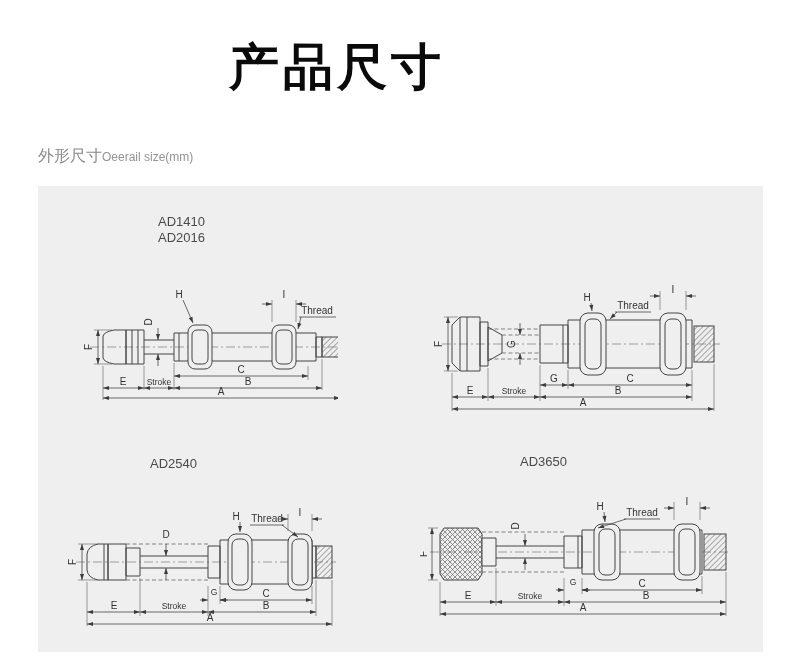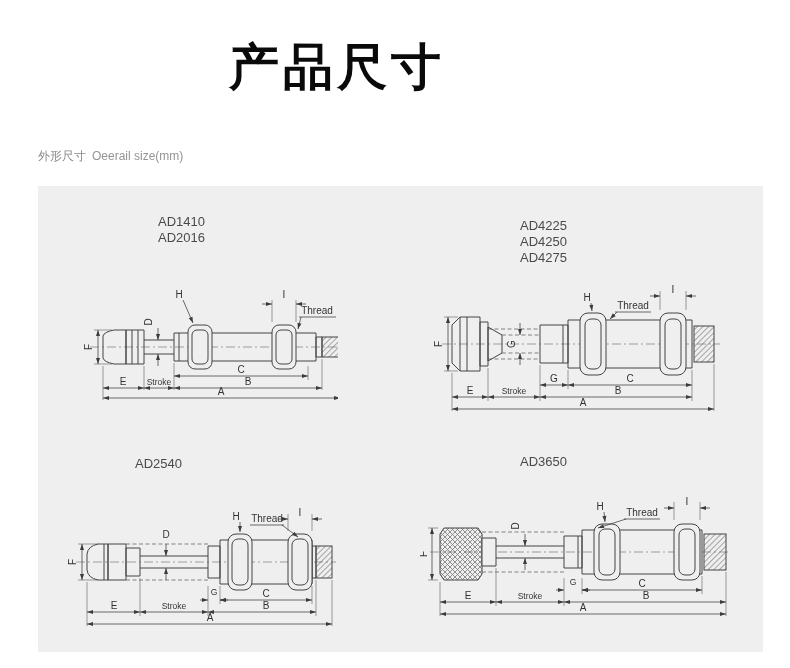--- a/index.html
+++ b/index.html
@@ -1,20 +1,20 @@
 <!DOCTYPE html>
 <html><head>
 <meta charset="utf-8">
 <style>
   html,body{margin:0;padding:0;background:#ffffff;}
   body{width:790px;height:668px;position:relative;font-family:"Liberation Sans",sans-serif;overflow:hidden;}
   .page-title{position:absolute;left:0;top:34px;width:674px;text-align:center;
     font-size:50px;font-weight:700;color:#0a0a0a;letter-spacing:4px;}
   .section-line{position:absolute;left:38px;top:146px;font-size:16px;color:#8d8d8d;}
-  .section-line .zh{font-size:12px;color:#8a8a8a;margin-right:6px;}
+  .section-line .zh{font-size:16px;color:#8a8a8a;margin-right:0;}
   .section-line .en{font-size:12px;color:#949494;}
   .panel{position:absolute;left:38px;top:186px;width:725px;height:466px;background:#efefef;}
   .models{position:absolute;width:140px;text-align:left;font-size:13px;line-height:16px;color:#4a4a4a;}
   .models div{white-space:nowrap;}
   .drawing{position:absolute;}
   
   .obj{stroke:#444;stroke-width:1;fill:none;stroke-linejoin:round;}
   .objf{stroke:#444;stroke-width:1;fill:#efefef;stroke-linejoin:round;}
   .dim{stroke:#3c3c3c;stroke-width:0.75;fill:none;}
   .ext{stroke:#5a5a5a;stroke-width:0.6;fill:none;}
@@ -107,25 +107,20 @@
       <text class="lbl" x="37" y="97" text-anchor="middle">E</text>
       <line class="dim" x1="58" y1="100" x2="88" y2="100" marker-start="url(#arw)" marker-end="url(#arw)"></line>
       <text class="lbl-s" x="73" y="97" text-anchor="middle">Stroke</text>
       <line class="dim" x1="88" y1="100" x2="236" y2="100" marker-start="url(#arw)" marker-end="url(#arw)"></line>
       <text class="lbl" x="162" y="97" text-anchor="middle">B</text>
       <line class="dim" x1="17" y1="110" x2="254" y2="110" marker-start="url(#arw)" marker-end="url(#arw)"></line>
       <text class="lbl" x="135" y="107" text-anchor="middle">A</text>
     </g>
   </svg>
 
-  <div class="models" style="left:482px;top:32px">
-    <div>AD4225</div>
-    <div>AD4250</div>
-    <div>AD4275</div>
-  </div>
 
   <svg class="drawing" style="left:396px;top:97px" width="288" height="131" viewBox="-6 -6 288 131">
     <g>
       <line class="ctr" x1="2" y1="55" x2="280" y2="55"></line>
       <path class="obj" d="M12,36 L20,28 L40,28 L40,82 L20,82 L12,74 Z"></path>
       <line class="obj" x1="20" y1="28" x2="20" y2="82"></line>
       <line class="obj" x1="27" y1="28" x2="27" y2="82"></line>
       <rect class="obj" x="40" y="33" width="8" height="44"></rect>
       <path class="obj" d="M48,38 L62,46 L62,64 L48,72 Z"></path>
       <line class="dsh" x1="62" y1="46" x2="100" y2="46"></line>
@@ -179,21 +174,21 @@
       <text class="lbl" x="30" y="105" text-anchor="middle">E</text>
       <line class="dim" x1="48" y1="108" x2="100" y2="108" marker-start="url(#arw)" marker-end="url(#arw)"></line>
       <text class="lbl-s" x="74" y="105" text-anchor="middle">Stroke</text>
       <line class="dim" x1="100" y1="108" x2="252" y2="108" marker-start="url(#arw)" marker-end="url(#arw)"></line>
       <text class="lbl" x="178" y="105" text-anchor="middle">B</text>
       <line class="dim" x1="12" y1="120" x2="274" y2="120" marker-start="url(#arw)" marker-end="url(#arw)"></line>
       <text class="lbl" x="143" y="117" text-anchor="middle">A</text>
     </g>
   </svg>
 
-  <div class="models" style="left:97px;top:270px">
+  <div class="models" style="left:112px;top:270px">
     <div>AD2540</div>
   </div>
 
   <svg class="drawing" style="left:30px;top:322px" width="268" height="124" viewBox="-6 -6 268 124">
     <g>
       <line class="ctr" x1="2" y1="48" x2="262" y2="48"></line>
       <path class="obj" d="M34,30 L24,30 Q14,32 13,40 L13,56 Q14,64 24,66 L34,66 Z"></path>
       <line class="obj" x1="30" y1="30" x2="30" y2="66"></line>
       <rect class="obj" x="34" y="30" width="18" height="36"></rect>
       <rect class="obj" x="52" y="34" width="14" height="28"></rect>

